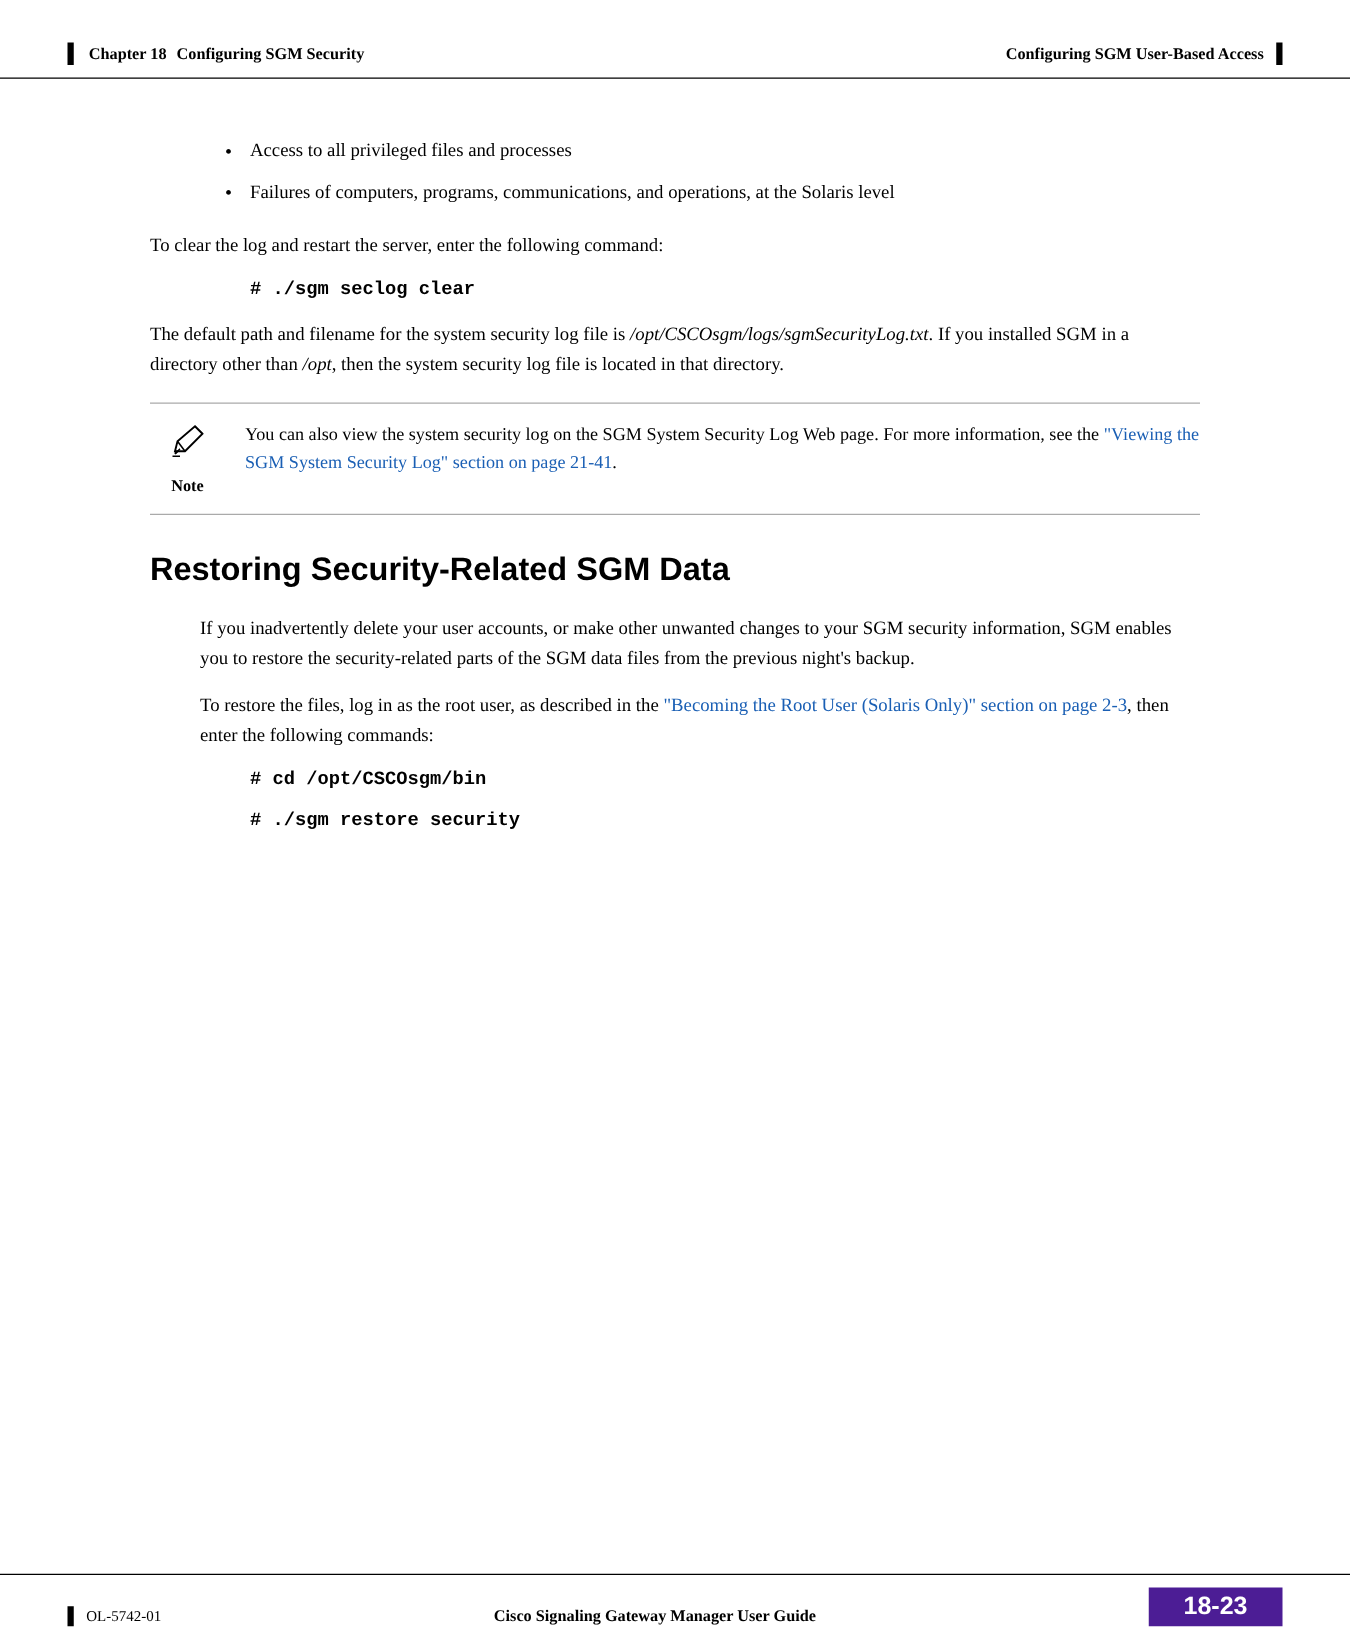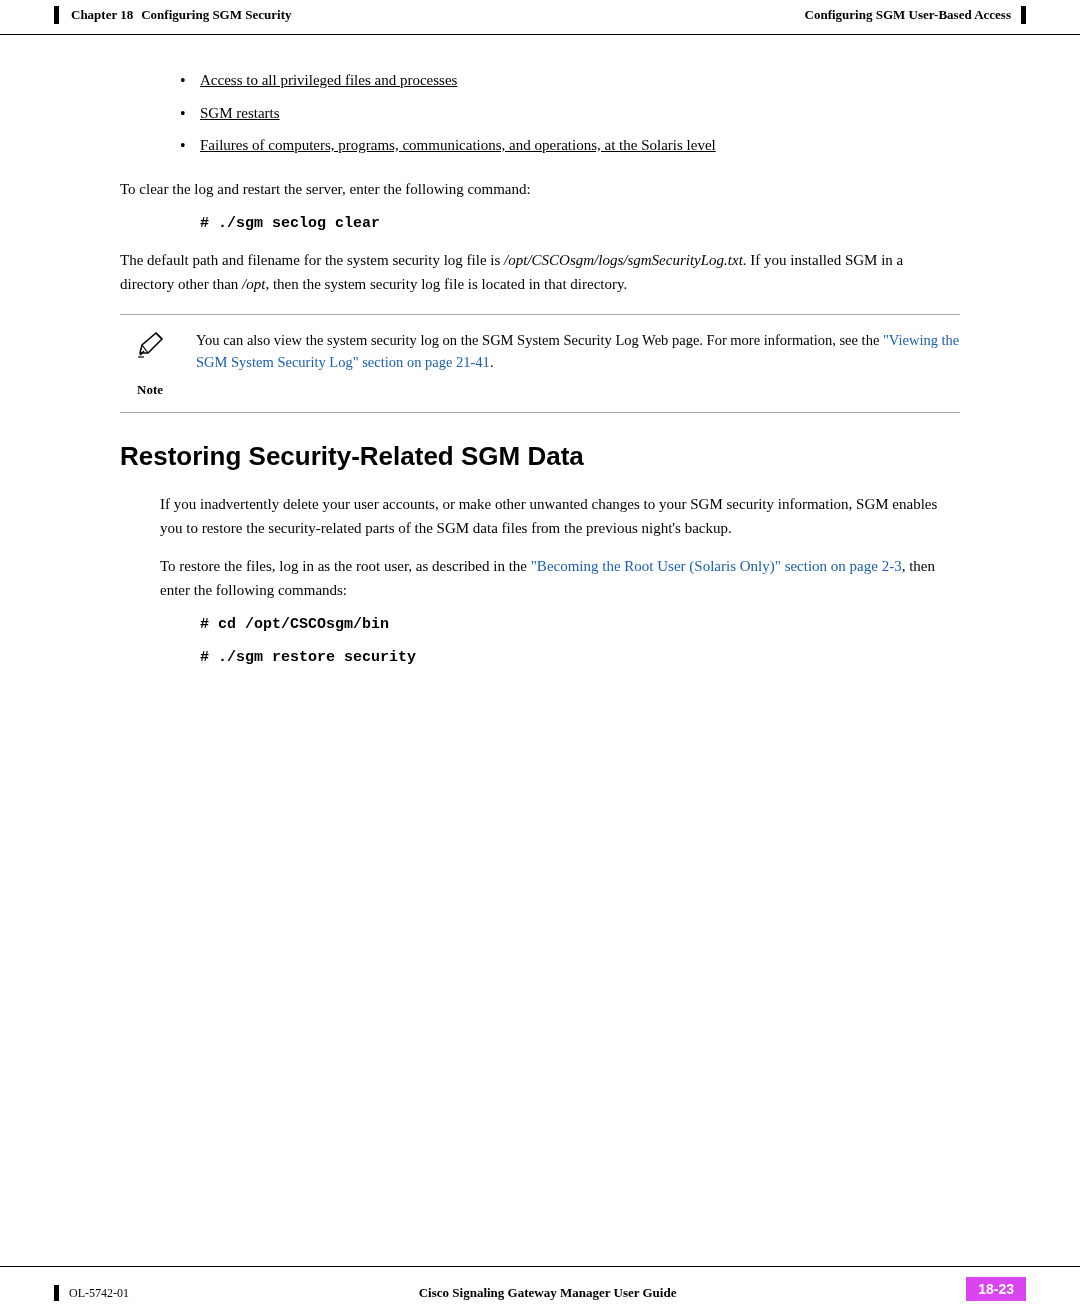--- a/index.html
+++ b/index.html
@@ -11,23 +11,23 @@
       width: 1080px;
       min-height: 1311px;
       position: relative;
     }
 
     
     .page-header {
       display: flex;
       justify-content: space-between;
       align-items: center;
-      padding: 6px 54px 10px 54px;
+      padding: 34px 54px 10px 54px;
       border-bottom: 1px solid #000;
-      margin-bottom: 4px;
+      margin-bottom: 17px;
     }
     .header-left {
       display: flex;
       align-items: center;
       gap: 8px;
       font-size: 13px;
       font-weight: bold;
     }
     .header-bar-left {
       width: 5px;
@@ -59,21 +59,20 @@
     
     .bullet-list {
       list-style: none;
       margin: 0 0 20px 60px;
     }
     .bullet-list li {
       position: relative;
       margin-bottom: 10px;
       padding-left: 20px;
       line-height: 1.5;
-      text-decoration: underline;
     }
     .bullet-list li::before {
       content: "•";
       position: absolute;
       left: 0;
       font-size: 16px;
     }
 
     .paragraph {
       margin-bottom: 14px;
@@ -107,21 +106,21 @@
       min-width: 60px;
     }
     .note-pencil-icon {
       font-size: 28px;
       line-height: 1;
       margin-bottom: 2px;
     }
     .note-label {
       font-weight: bold;
       font-size: 13px;
-      margin-top: 14px;
+      margin-top: 4px;
     }
     .note-text {
       flex: 1;
       font-size: 14.5px;
       line-height: 1.55;
     }
     .note-text a, .link {
       color: #1a5fb4;
       text-decoration: none;
     }
@@ -165,25 +164,25 @@
       font-weight: bold;
       text-align: center;
       flex: 1;
     }
     .footer-right {
       display: flex;
       align-items: center;
       gap: 4px;
     }
     .page-number-box {
-      background: #d946ef;
+      background: #4c1d95;
       color: #fff;
-      font-size: 14px;
-      font-weight: bold;
-      padding: 4px 12px;
+      font-size: 20px;
+      font-weight: bold;
+      padding: 4px 28px;
       font-family: Arial, sans-serif;
     }
 
     
     .italic { font-style: italic; }
   </style>
 </head>
 <body>
 
 <div class="page-header">
@@ -196,23 +195,20 @@
     <span>Configuring SGM User-Based Access</span>
     <span class="header-bar-right"></span>
   </div>
 </div>
 
 <div class="content">
 
   <ul class="bullet-list">
     <li>
       <span>Access to all privileged files and processes</span>
-    </li>
-    <li>
-      <span>SGM restarts</span>
     </li>
     <li>
       <span>Failures of computers, programs, communications, and operations, at the Solaris level</span>
     </li>
   </ul>
 
   <p class="paragraph">To clear the log and restart the server, enter the following command:</p>
 
   <div class="command-block">
     <p># ./sgm seclog clear</p>

